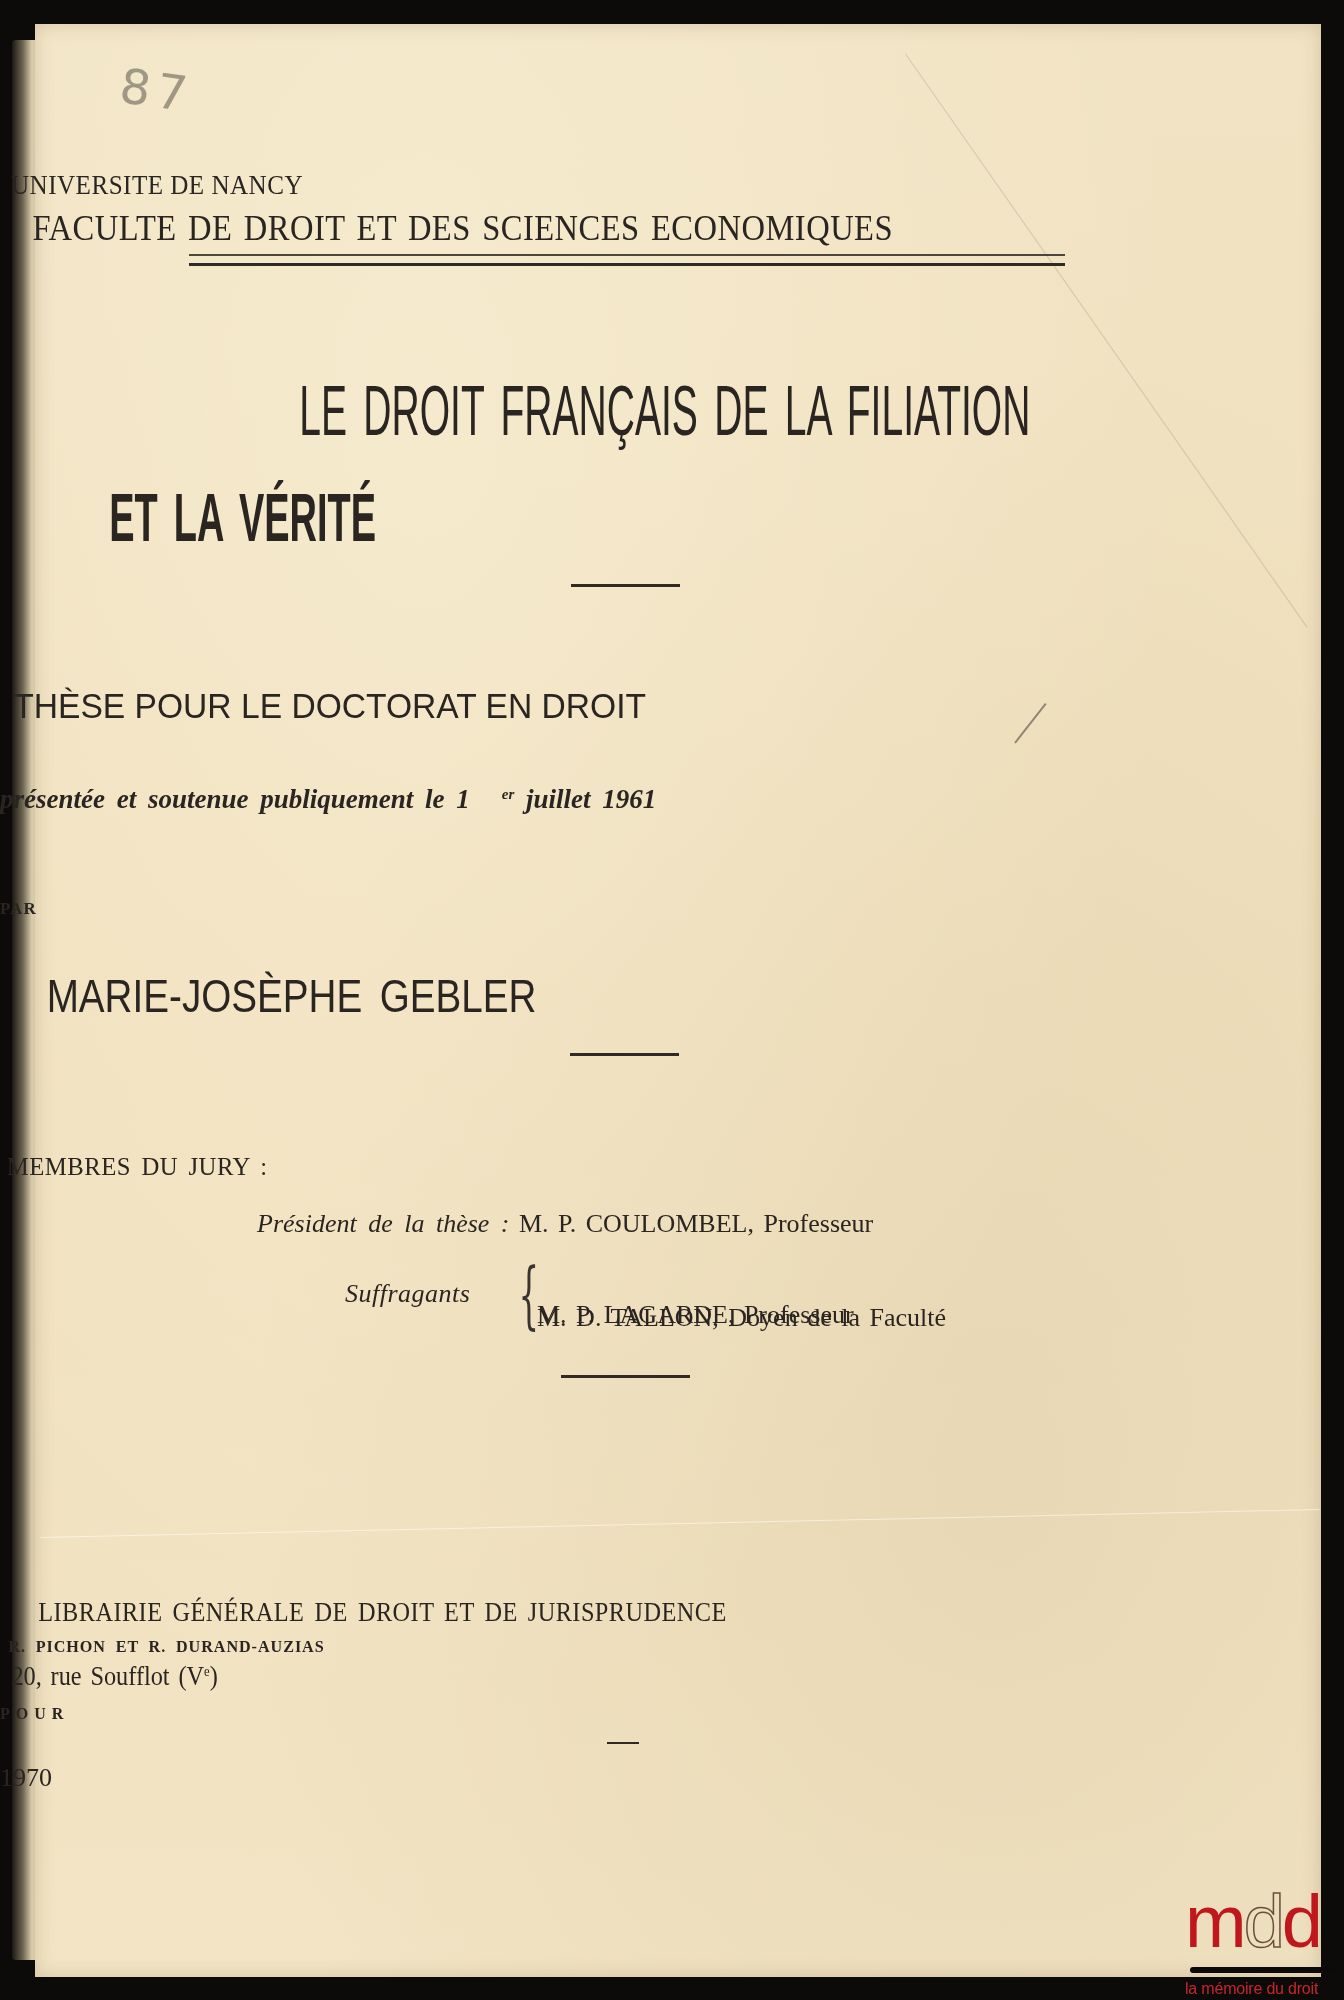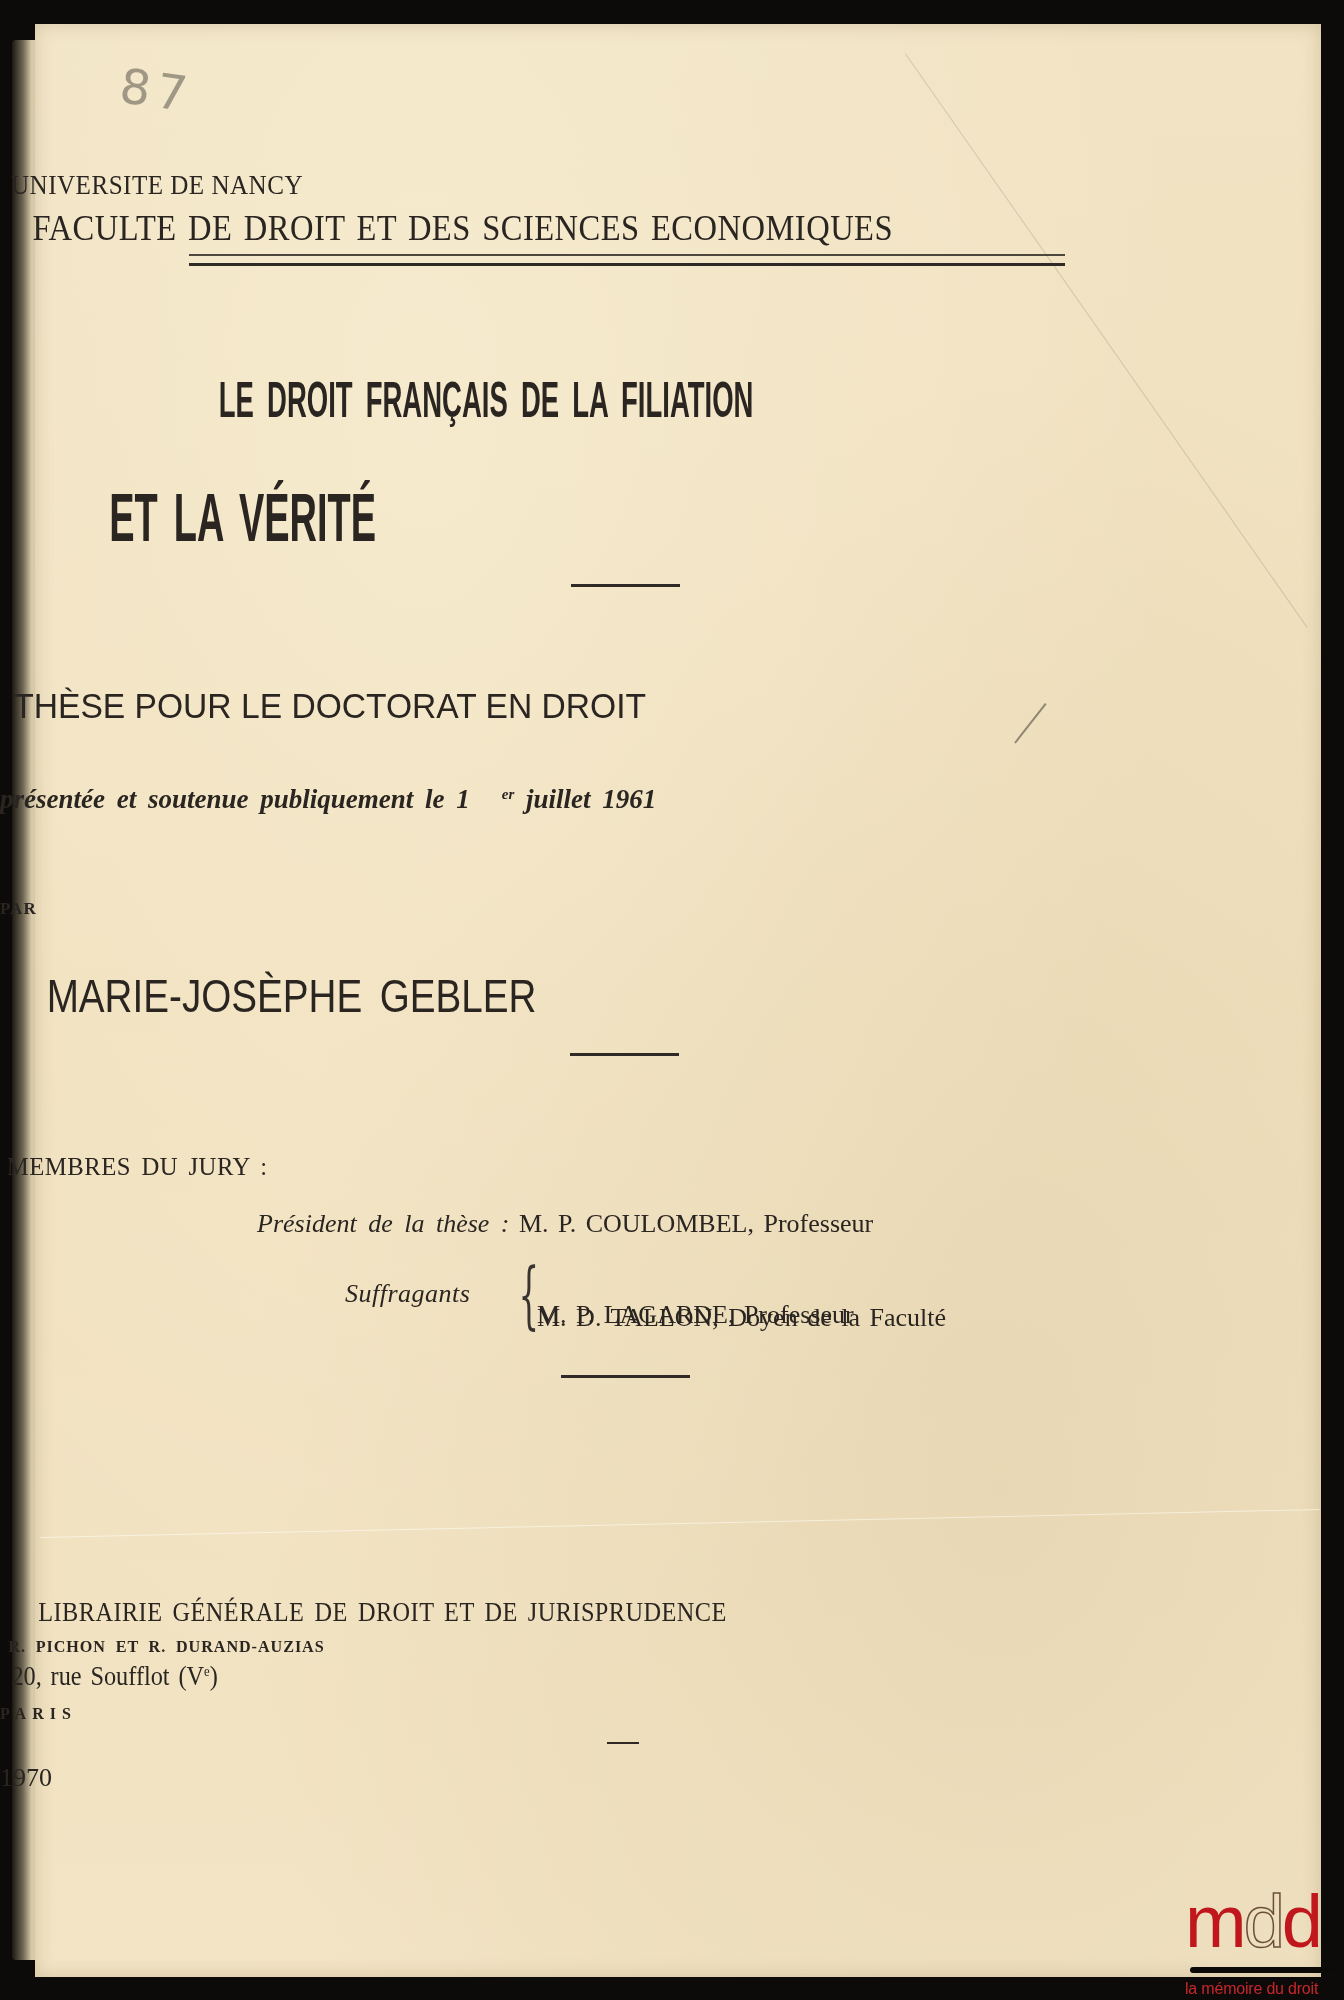--- a/index.html
+++ b/index.html
@@ -46,21 +46,21 @@
   .sans { font-family: "Liberation Sans", sans-serif; }
 
   .uni { top: 170px; font-size: 27px; }
   .uni > span { transform: scaleX(0.93); letter-spacing: 0.5px; }
   .fac { top: 209px; font-size: 35px; }
   .fac > span { transform: scaleX(0.93); letter-spacing: 0.5px; word-spacing: 3px; }
   .rule { position: absolute; background: #2f2a25; }
   .rule-thin { left: 189px; top: 254px; width: 876px; height: 2px; opacity: 0.85; }
   .rule-thick { left: 189px; top: 263px; width: 876px; height: 3px; }
 
-  .title1 { top: 375px; font-size: 50px; font-weight: bold; line-height: 1; }
+  .title1 { top: 375px; font-size: 71px; font-weight: normal; line-height: 1; }
   .title1 > span { transform: scaleX(0.55); word-spacing: 10px; }
   .title2 { top: 483px; font-size: 69px; font-weight: bold; line-height: 1; }
   .title2 > span { transform: scaleX(0.55); word-spacing: 10px; }
   .rule-title { left: 571px; top: 584px; width: 109px; height: 3px; }
 
   .these { top: 688px; font-size: 35px; line-height: 1; }
   .these > span { transform: scaleX(0.96); }
   .presentee { top: 786px; font-size: 27px; font-style: italic; font-weight: bold; line-height: 1; }
   .presentee > span { word-spacing: 5px; }
   .presentee sup { font-size: 15px; vertical-align: 9px; font-weight: bold; margin-left: 32px; }
@@ -137,21 +137,21 @@
 <div class="abs president"><span class="lbl">Président de la thèse :</span><span class="val"> M. P. COULOMBEL, Professeur</span></div>
 <div class="abs suff-label">Suffragants</div>
 <div class="brace">{</div>
 <div class="abs suff1">M. D. TALLON, Doyen de la Faculté</div>
 <div class="abs suff2">M. P. LAGARDE, Professeur</div>
 <div class="rule rule-jury"></div>
 
 <div class="line lib"><span>LIBRAIRIE GÉNÉRALE DE DROIT ET DE JURISPRUDENCE</span></div>
 <div class="line pichon"><span>R. PICHON ET R. DURAND-AUZIAS</span></div>
 <div class="line addr"><span><span>20, rue Soufflot (V</span><sup>e</sup><span>)</span></span></div>
-<div class="line paris"><span>PARIS</span></div>
+<div class="line paris"><span>POUR</span></div>
 <div class="rule rule-dash"></div>
 <div class="line year"><span>1970</span></div>
 
 <div class="logo">
   <div class="logo-letters"><span class="logo-m">m</span><span class="logo-d1">d</span><span class="logo-d2">d</span></div>
   <div class="logo-bar"></div>
   <div class="logo-tag">la mémoire du droit</div>
 </div>
 
 </body></html>

